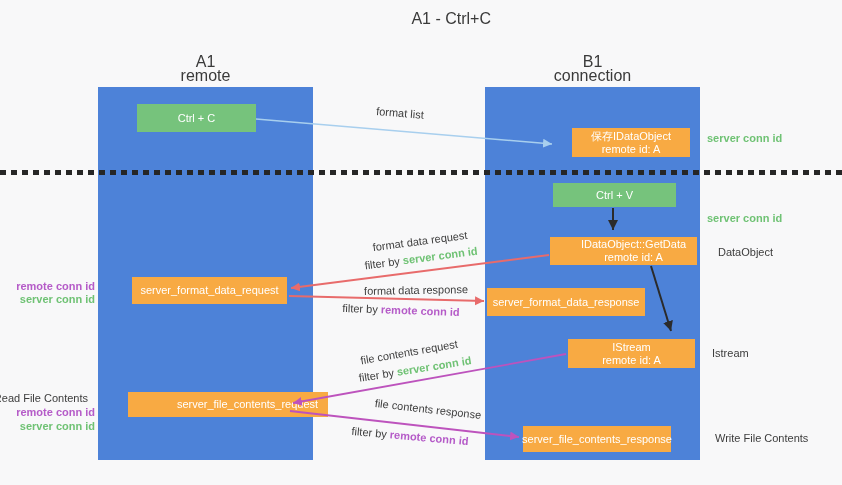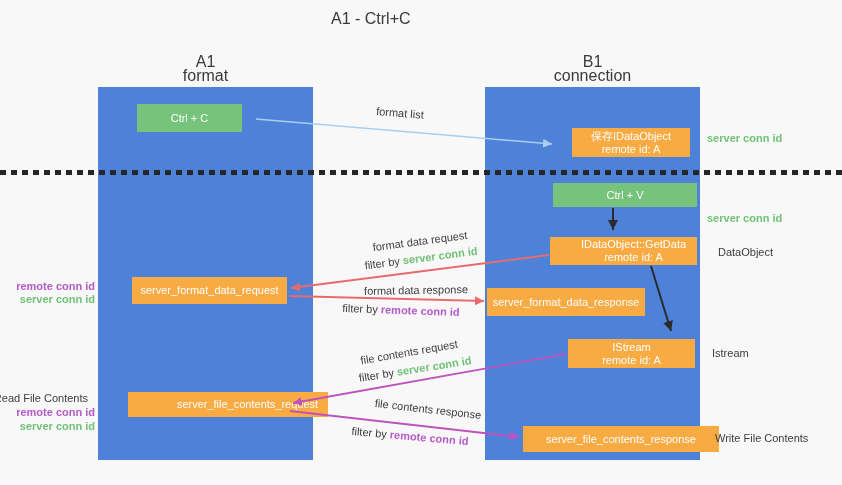--- a/index.html
+++ b/index.html
@@ -1,18 +1,18 @@
 <!DOCTYPE html>
 <html><head>
 <meta charset="utf-8">
 <style>
   html,body{margin:0;padding:0;background:#f8f8f9;}
   .stage{position:relative;width:842px;height:485px;background:#f8f8f9;overflow:hidden;
          font-family:"Liberation Sans",sans-serif;color:#3c3c3c;}
-  .title{position:absolute;left:331px;top:8px;width:160px;text-align:left;
+  .title{position:absolute;left:331px;top:8px;width:160px;text-align:right;
          font-size:16px;line-height:22px;color:#3a3a3a;}
   .lane{position:absolute;top:87px;width:215px;height:373px;background:#4d82d8;}
   .lane-header{position:absolute;top:55px;width:215px;text-align:center;
                font-size:16px;line-height:14px;color:#3a3a3a;}
   .dotted{position:absolute;left:0;top:170px;width:842px;height:5px;
           background:repeating-linear-gradient(90deg,#262626 0 6px,transparent 6px 11px);}
   .box{position:absolute;display:flex;flex-direction:column;align-items:center;justify-content:center;
        color:#fff;font-size:11px;line-height:13px;white-space:nowrap;text-align:center;}
   .green{background:#76c37c;}
   .orange{background:#f8aa43;}
@@ -28,42 +28,42 @@
 <body>
 
 <div class="stage">
 
   <div class="title">
     <div>A1 - Ctrl+C</div>
   </div>
 
   <div class="lane-header" style="left:98px;">
     <div>A1</div>
-    <div>format</div>
+    <div>remote</div>
   </div>
   <div class="lane-header" style="left:485px;">
     <div>B1</div>
     <div>connection</div>
   </div>
 
   <div class="lane" style="left:98px;"></div>
   <div class="lane" style="left:485px;"></div>
 
   <div class="dotted"></div>
 
-  <div class="box green" style="left:137px;top:104px;width:105px;height:28px;">
+  <div class="box green" style="left:137px;top:104px;width:119px;height:28px;">
     <span>Ctrl + C</span>
   </div>
 
   <div class="box orange" style="left:572px;top:128px;width:118px;height:29px;">
     <span>保存IDataObject</span>
     <span>remote id: A</span>
   </div>
 
-  <div class="box green" style="left:553px;top:183px;width:144px;height:24px;align-items:center;">
+  <div class="box green" style="left:553px;top:183px;width:123px;height:24px;align-items:center;">
     <span>Ctrl + V</span>
   </div>
 
   <div class="box orange" style="left:550px;top:237px;width:127px;height:28px;padding-left:20px;">
     <span>IDataObject::GetData</span>
     <span>remote id: A</span>
   </div>
 
   <div class="box orange" style="left:132px;top:277px;width:155px;height:27px;">
     <span>server_format_data_request</span>
@@ -75,21 +75,21 @@
 
   <div class="box orange" style="left:568px;top:339px;width:127px;height:29px;">
     <span>IStream</span>
     <span>remote id: A</span>
   </div>
 
   <div class="box orange" style="left:128px;top:392px;width:161px;height:25px;padding-left:39px;">
     <span>server_file_contents_request</span>
   </div>
 
-  <div class="box orange" style="left:523px;top:426px;width:196px;height:26px;">
+  <div class="box orange" style="left:523px;top:426px;width:148px;height:26px;">
     <span>server_file_contents_response</span>
   </div>
 
   <svg class="arrows" width="842" height="485">
     <defs>
       <marker id="mblue" markerUnits="userSpaceOnUse" markerWidth="10" markerHeight="10" refX="9" refY="4.5" orient="auto">
         <path d="M0,0 L9,4.5 L0,9 z" fill="#a8cfee"></path>
       </marker>
       <marker id="mred" markerUnits="userSpaceOnUse" markerWidth="10" markerHeight="10" refX="9" refY="4.5" orient="auto">
         <path d="M0,0 L9,4.5 L0,9 z" fill="#e86b6b"></path>

